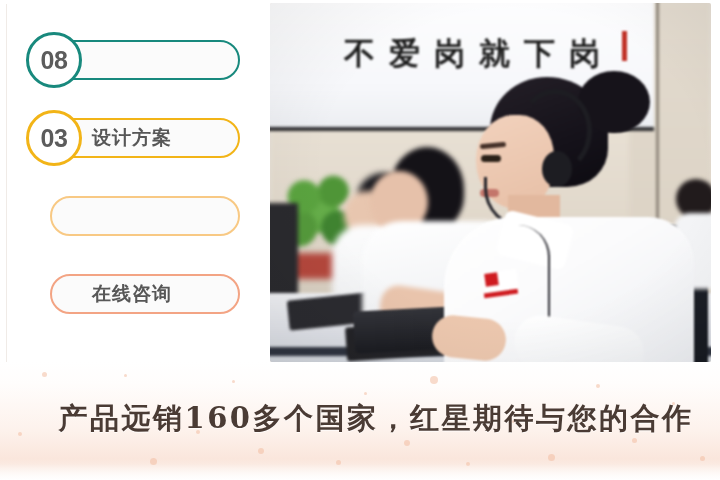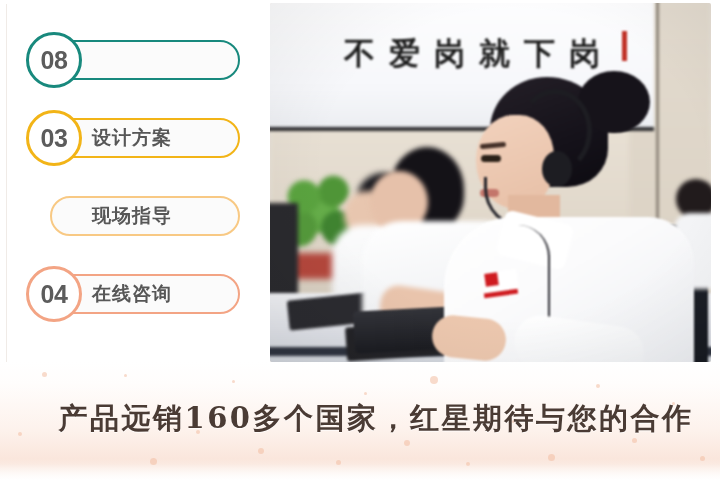--- a/index.html
+++ b/index.html
@@ -504,29 +504,25 @@
       <div class="step">
         <div class="step-pill" style="border-color: rgb(242, 180, 23);"></div>
         <div class="step-label">设计方案</div>
         <div class="step-circle" style="border-color: rgb(242, 180, 23);">
           <span class="step-num">03</span>
         </div>
       </div>
 
       <div class="step">
         <div class="step-pill" style="border-color: rgb(248, 201, 132);"></div>
-        <div class="step-label">现场指导</div>
       </div>
 
       <div class="step">
         <div class="step-pill" style="border-color: rgb(243, 164, 132);"></div>
         <div class="step-label">在线咨询</div>
-        <div class="step-circle" style="border-color: rgb(243, 164, 132);">
-          <span class="step-num">04</span>
-        </div>
       </div>
 
     </div>
 
     <div class="photo">
       <div class="ph-wall"></div>
       <div class="ph-rightwall"></div>
       <div class="ph-wallseam"></div>
       <div class="ph-wallpanel"></div>
       <div class="ph-calligraphy">

